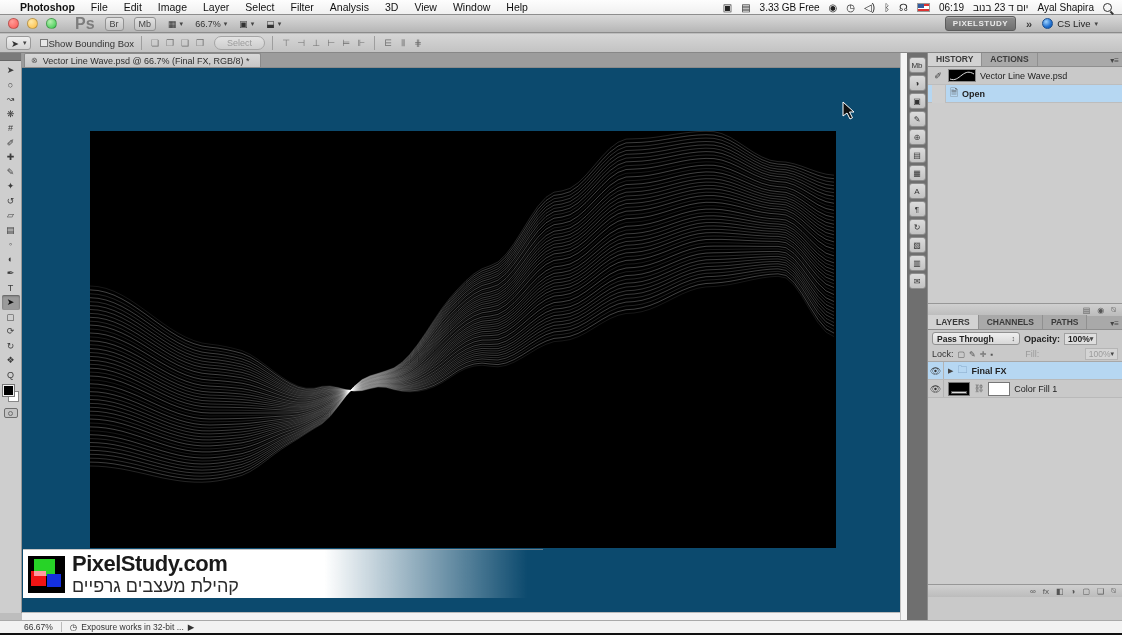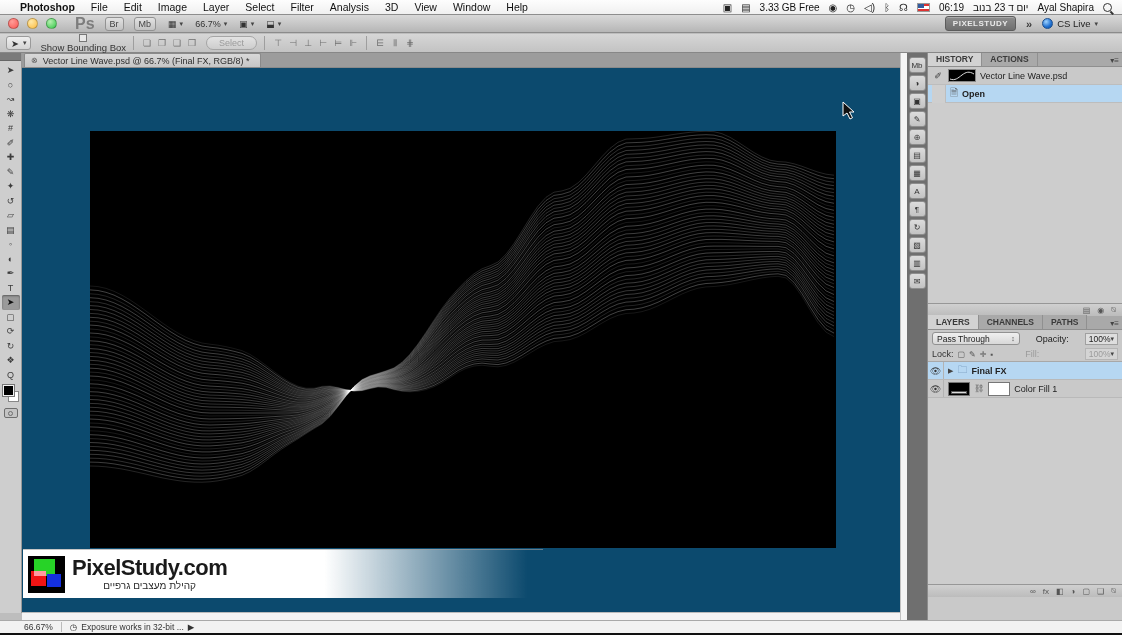--- a/index.html
+++ b/index.html
@@ -34,21 +34,21 @@
   .titlebar-right { margin-left:auto; display:flex; align-items:center; gap:10px; padding-right:24px; }
   .pixelstudy-btn { background:linear-gradient(#8c8c8c,#6f6f6f); border:1px solid #5c5c5c; border-radius:3px; color:#e9e9e9; font-size:8px; font-weight:bold; letter-spacing:.5px; padding:2px 7px; box-shadow:inset 0 1px 0 rgba(255,255,255,.25); }
   .dbl-chev { font-size:11px; color:#3b3b3b; font-weight:bold; }
   .cslive { display:flex; align-items:center; gap:4px; font-size:9.5px; color:#222; }
   .csball { width:11px; height:11px; border-radius:50%; background:radial-gradient(circle at 35% 30%, #9fd4ff, #1f6fd0 60%, #0d4f9e); border:1px solid #1c4f8d; }
 
   
   .optionsbar { position:absolute; left:0; top:34px; width:1122px; height:19px; background:linear-gradient(#d6d6d6,#c3c3c3); border-bottom:1px solid #878787; display:flex; align-items:center; font-size:9.5px; color:#333; z-index:28; }
   .tool-preset { margin-left:6px; border:1px solid #9a9a9a; border-radius:3px; background:linear-gradient(#efefef,#d4d4d4); padding:0 4px; height:14px; display:flex; align-items:center; gap:4px; }
   .ob-sep { width:1px; height:14px; background:#9e9e9e; margin:0 7px; }
-  .ob-check { display:flex; align-items:center; margin-left:9px;flex-direction:column; }
+  .ob-check { display:flex; align-items:center; margin-left:9px; }
   .ob-check .box { width:8px; height:8px; border:1px solid #777; background:#e8e8e8; }
   .ob-icons { display:flex; gap:3px; align-items:center; }
   .ob-icons span { font-size:9px; color:#6f6f6f; width:12px; text-align:center; }
   .combine-btn { border:1px solid #a5a5a5; border-radius:8px; background:linear-gradient(#e3e3e3,#cdcdcd); color:#9b9b9b; font-size:9px; padding:1px 12px; margin-left:8px; }
 
   
   .toolbar-col { position:absolute; left:0; top:53px; width:22px; height:560px; background:#cecece; border-right:1px solid #989898; z-index:10; }
   .toolbar-head { height:8px; background:#7a7a7a; border-bottom:1px solid #666; }
   .tools { display:flex; flex-direction:column; align-items:center; padding-top:2px; }
   .tool { width:18px; height:14.5px; display:flex; align-items:center; justify-content:center; font-size:9px; color:#3c3c3c; border-radius:2px; }
@@ -74,21 +74,21 @@
 
   
   .watermark { position:absolute; left:1px; top:481px; width:520px; height:49px; background:linear-gradient(90deg, #ffffff 0 58%, rgba(255,255,255,0) 97%); display:flex; align-items:center; z-index:7; border-top:1px solid rgba(160,160,160,.6); }
   .wm-logo { position:relative; width:37px; height:37px; background:#000; margin-left:5px; flex:0 0 auto; }
   .wm-logo .g { position:absolute; left:6px; top:3px; width:21px; height:17px; background:#27d327; }
   .wm-logo .r { position:absolute; left:3px; top:15px; width:15px; height:15px; background:#f01414; }
   .wm-logo .p { position:absolute; left:6px; top:15px; width:12px; height:5px; background:#ff9aa0; }
   .wm-logo .b { position:absolute; left:19px; top:18px; width:14px; height:13px; background:#1430e0; }
   .wm-text { margin-left:7px; line-height:1; }
   .wm-title { font-size:22px; font-weight:bold; color:#1a1a1a; letter-spacing:-.5px; }
-  .wm-sub { font-size:10px; color:#2b2b2b; direction:rtl; text-align:center; margin-top:2px; }
+  .wm-sub { font-size:18px; color:#2b2b2b; direction:rtl; text-align:center; margin-top:2px; }
 
   
   .dockcol { position:absolute; left:907px; top:53px; width:20px; height:567px; background:#6f6f6f; z-index:10; display:flex; flex-direction:column; align-items:center; padding-top:4px; gap:2px; }
   .dock-btn { width:17px; height:16px; background:linear-gradient(#dcdcdc,#c3c3c3); border:1px solid #8d8d8d; border-radius:3px; font-size:8px; color:#333; display:flex; align-items:center; justify-content:center; }
 
   
   .panels { position:absolute; left:927px; top:53px; width:195px; height:567px; background:#c9c9c9; border-left:1px solid #8c8c8c; z-index:10; font-size:9px; color:#222; }
   .panel-tabs { height:14px; background:#a9a9a9; border-bottom:1px solid #8f8f8f; display:flex; align-items:flex-end; position:relative; }
   .ptab { padding:2px 8px; font-size:8.5px; font-weight:bold; color:#3a3a3a; background:#a9a9a9; border-right:1px solid #909090; }
   .ptab.active { background:#d2d2d2; }
@@ -97,21 +97,21 @@
   .hist-row { display:flex; align-items:center; gap:4px; height:18px; padding-left:4px; border-bottom:1px solid #bdbdbd; }
   .hist-row.sel { background:#b6d7f2; }
   .hist-thumb { width:28px; height:13px; background:#000; position:relative; overflow:hidden; border:1px solid #888; }
   .hist-thumb svg{ display:block; }
   .hb-icon { width:12px; text-align:center; font-size:9px; color:#444; }
   .hist-cell { width:14px; height:18px; border-right:1px solid #bdbdbd; background:#cfcfcf; flex:0 0 auto; }
   .doc-icon { font-size:10px; color:#555; }
   .panel-fill { background:#cdcdcd; }
   .panel-botbar { height:13px; background:linear-gradient(#d0d0d0,#bcbcbc); border-top:1px solid #979797; display:flex; align-items:center; justify-content:flex-end; gap:7px; padding-right:6px; font-size:8px; color:#555; }
 
-  .blend-row { display:flex; align-items:center; gap:16px; padding:2px 4px; height:17px; }
+  .blend-row { display:flex; align-items:center; gap:4px; padding:2px 4px; height:17px;font-weight:bold; }
   .blend-select { border:1px solid #919191; border-radius:3px; background:linear-gradient(#efefef,#d8d8d8); height:13px; width:88px; display:flex; align-items:center; justify-content:space-between; padding:0 4px; font-size:8.5px; }
   .opacity-field { border:1px solid #a0a0a0; background:#dedede; height:12px; padding:0 3px; font-size:8.5px; display:flex; align-items:center; }
   .lock-row { display:flex; align-items:center; gap:4px; padding:0 4px; height:15px; border-bottom:1px solid #a8a8a8; color:#333; }
   .lock-row .li { font-size:8px; color:#555; }
   .dim { color:#9b9b9b; }
   .fill-field { border:1px solid #b5b5b5; background:#d4d4d4; height:12px; padding:0 3px; font-size:8.5px; display:flex; align-items:center; color:#9b9b9b; margin-left:auto; }
 
   .layer-row { display:flex; align-items:center; height:18px; border-bottom:1px solid #b9b9b9; gap:4px; }
   .layer-row.sel { background:#b6d7f2; }
   .eye-cell { width:16px; height:100%; border-right:1px solid #b3b3b3; display:flex; align-items:center; justify-content:center; font-size:9px; color:#333; flex:0 0 auto; }

